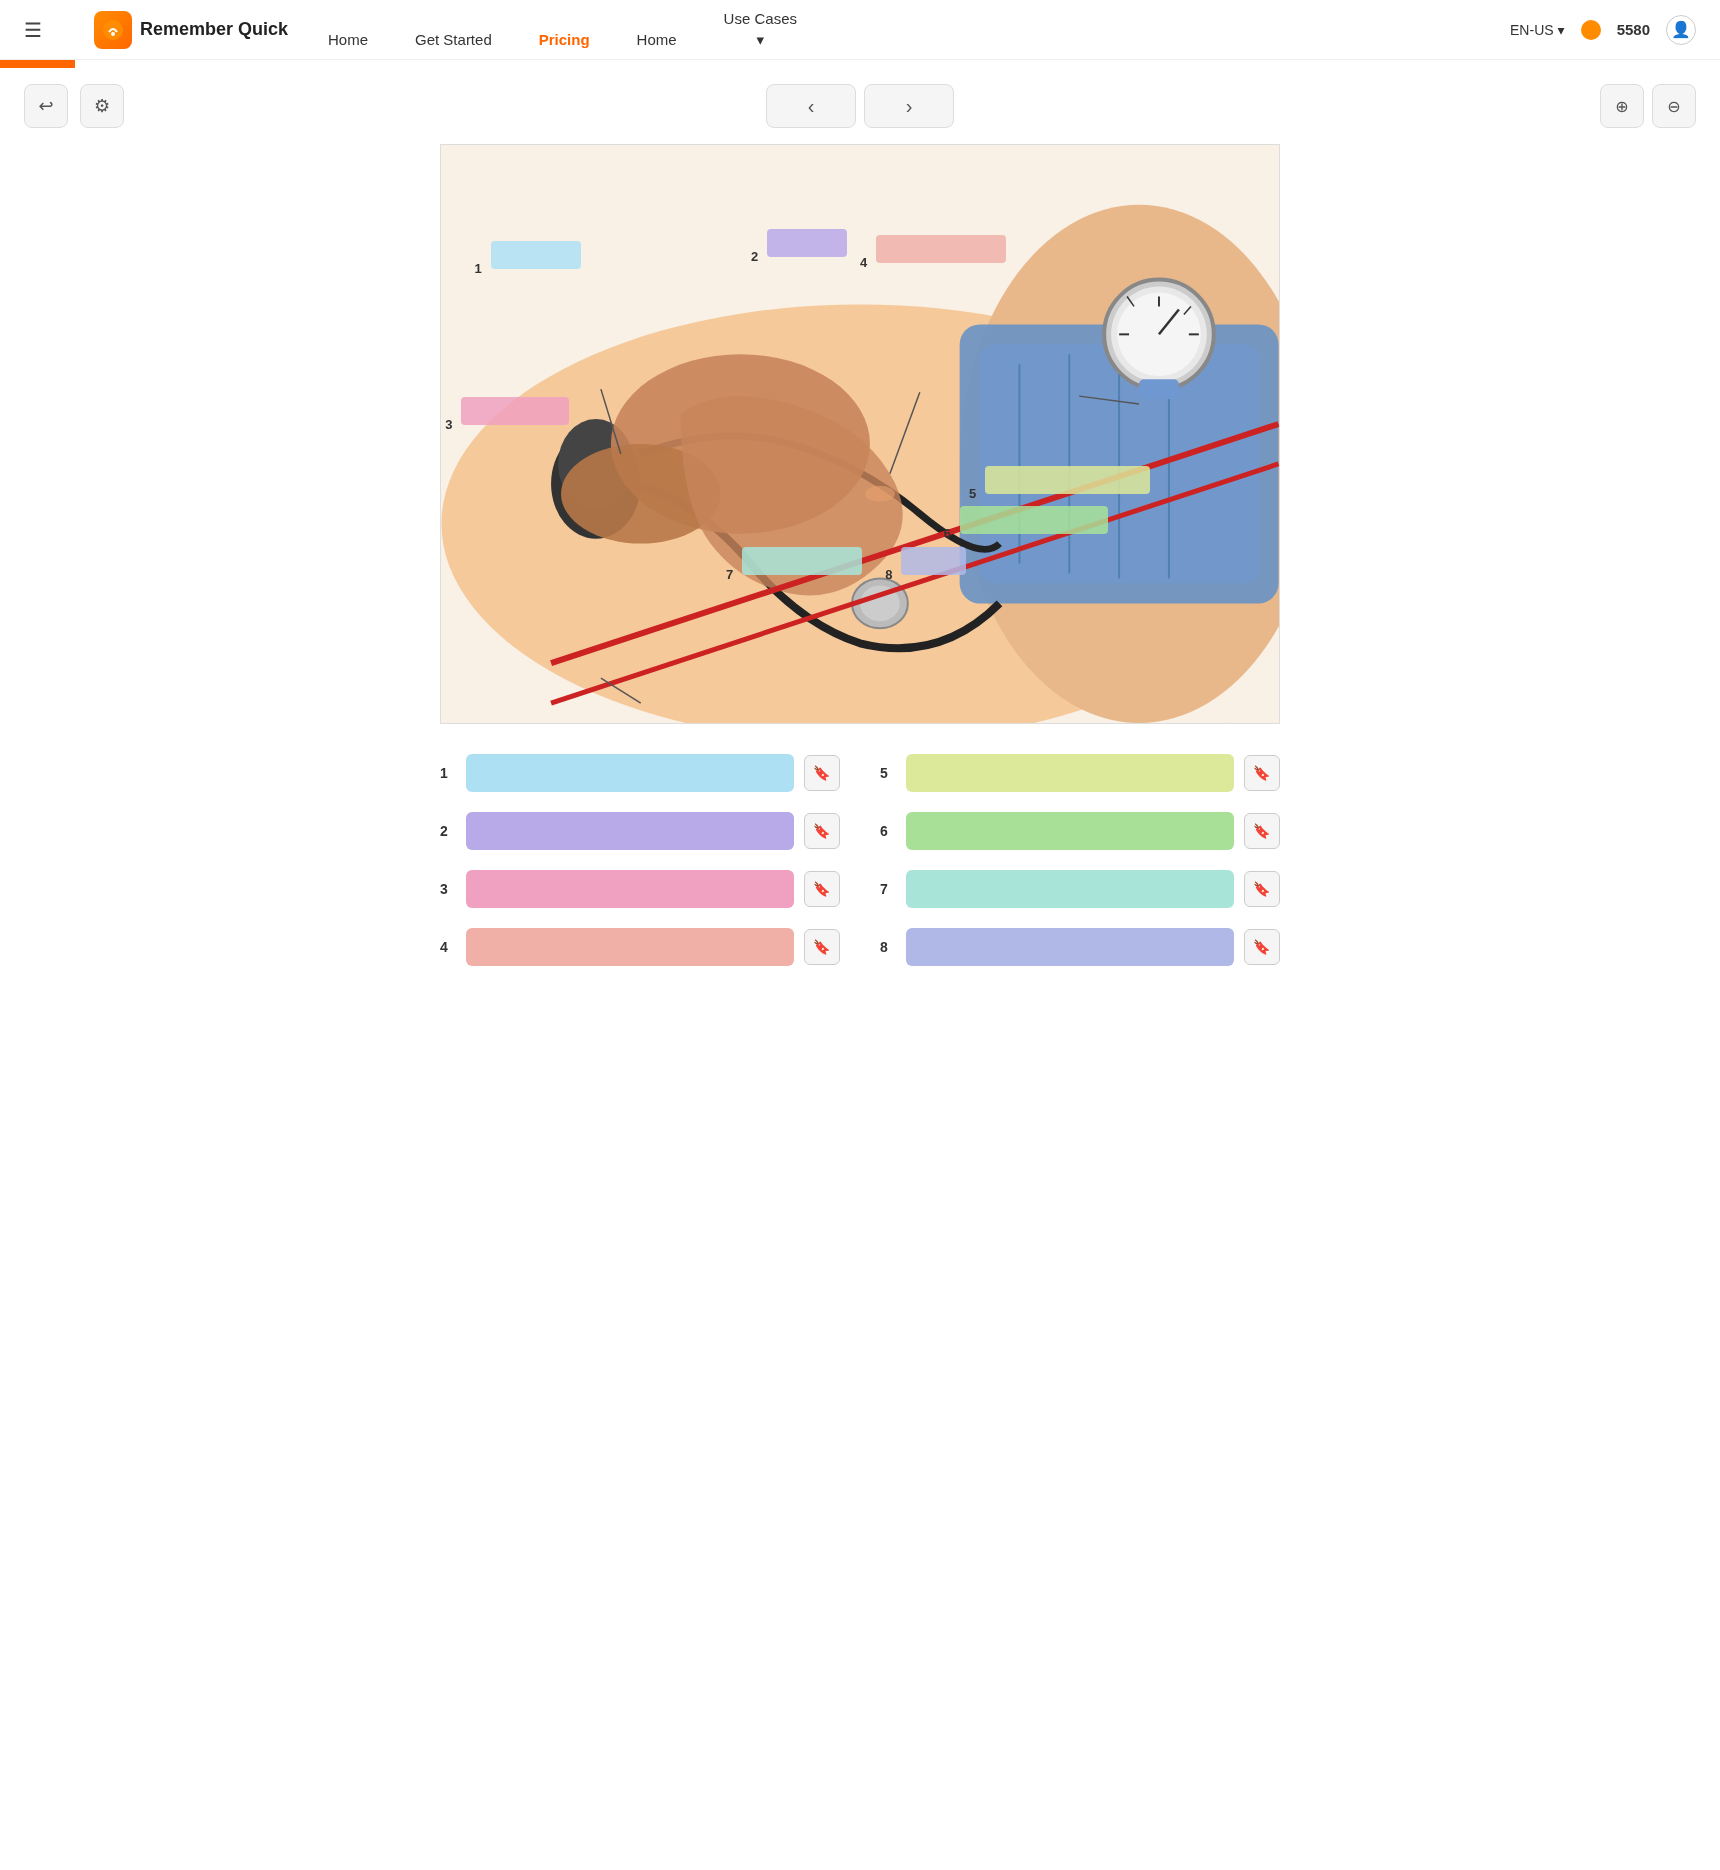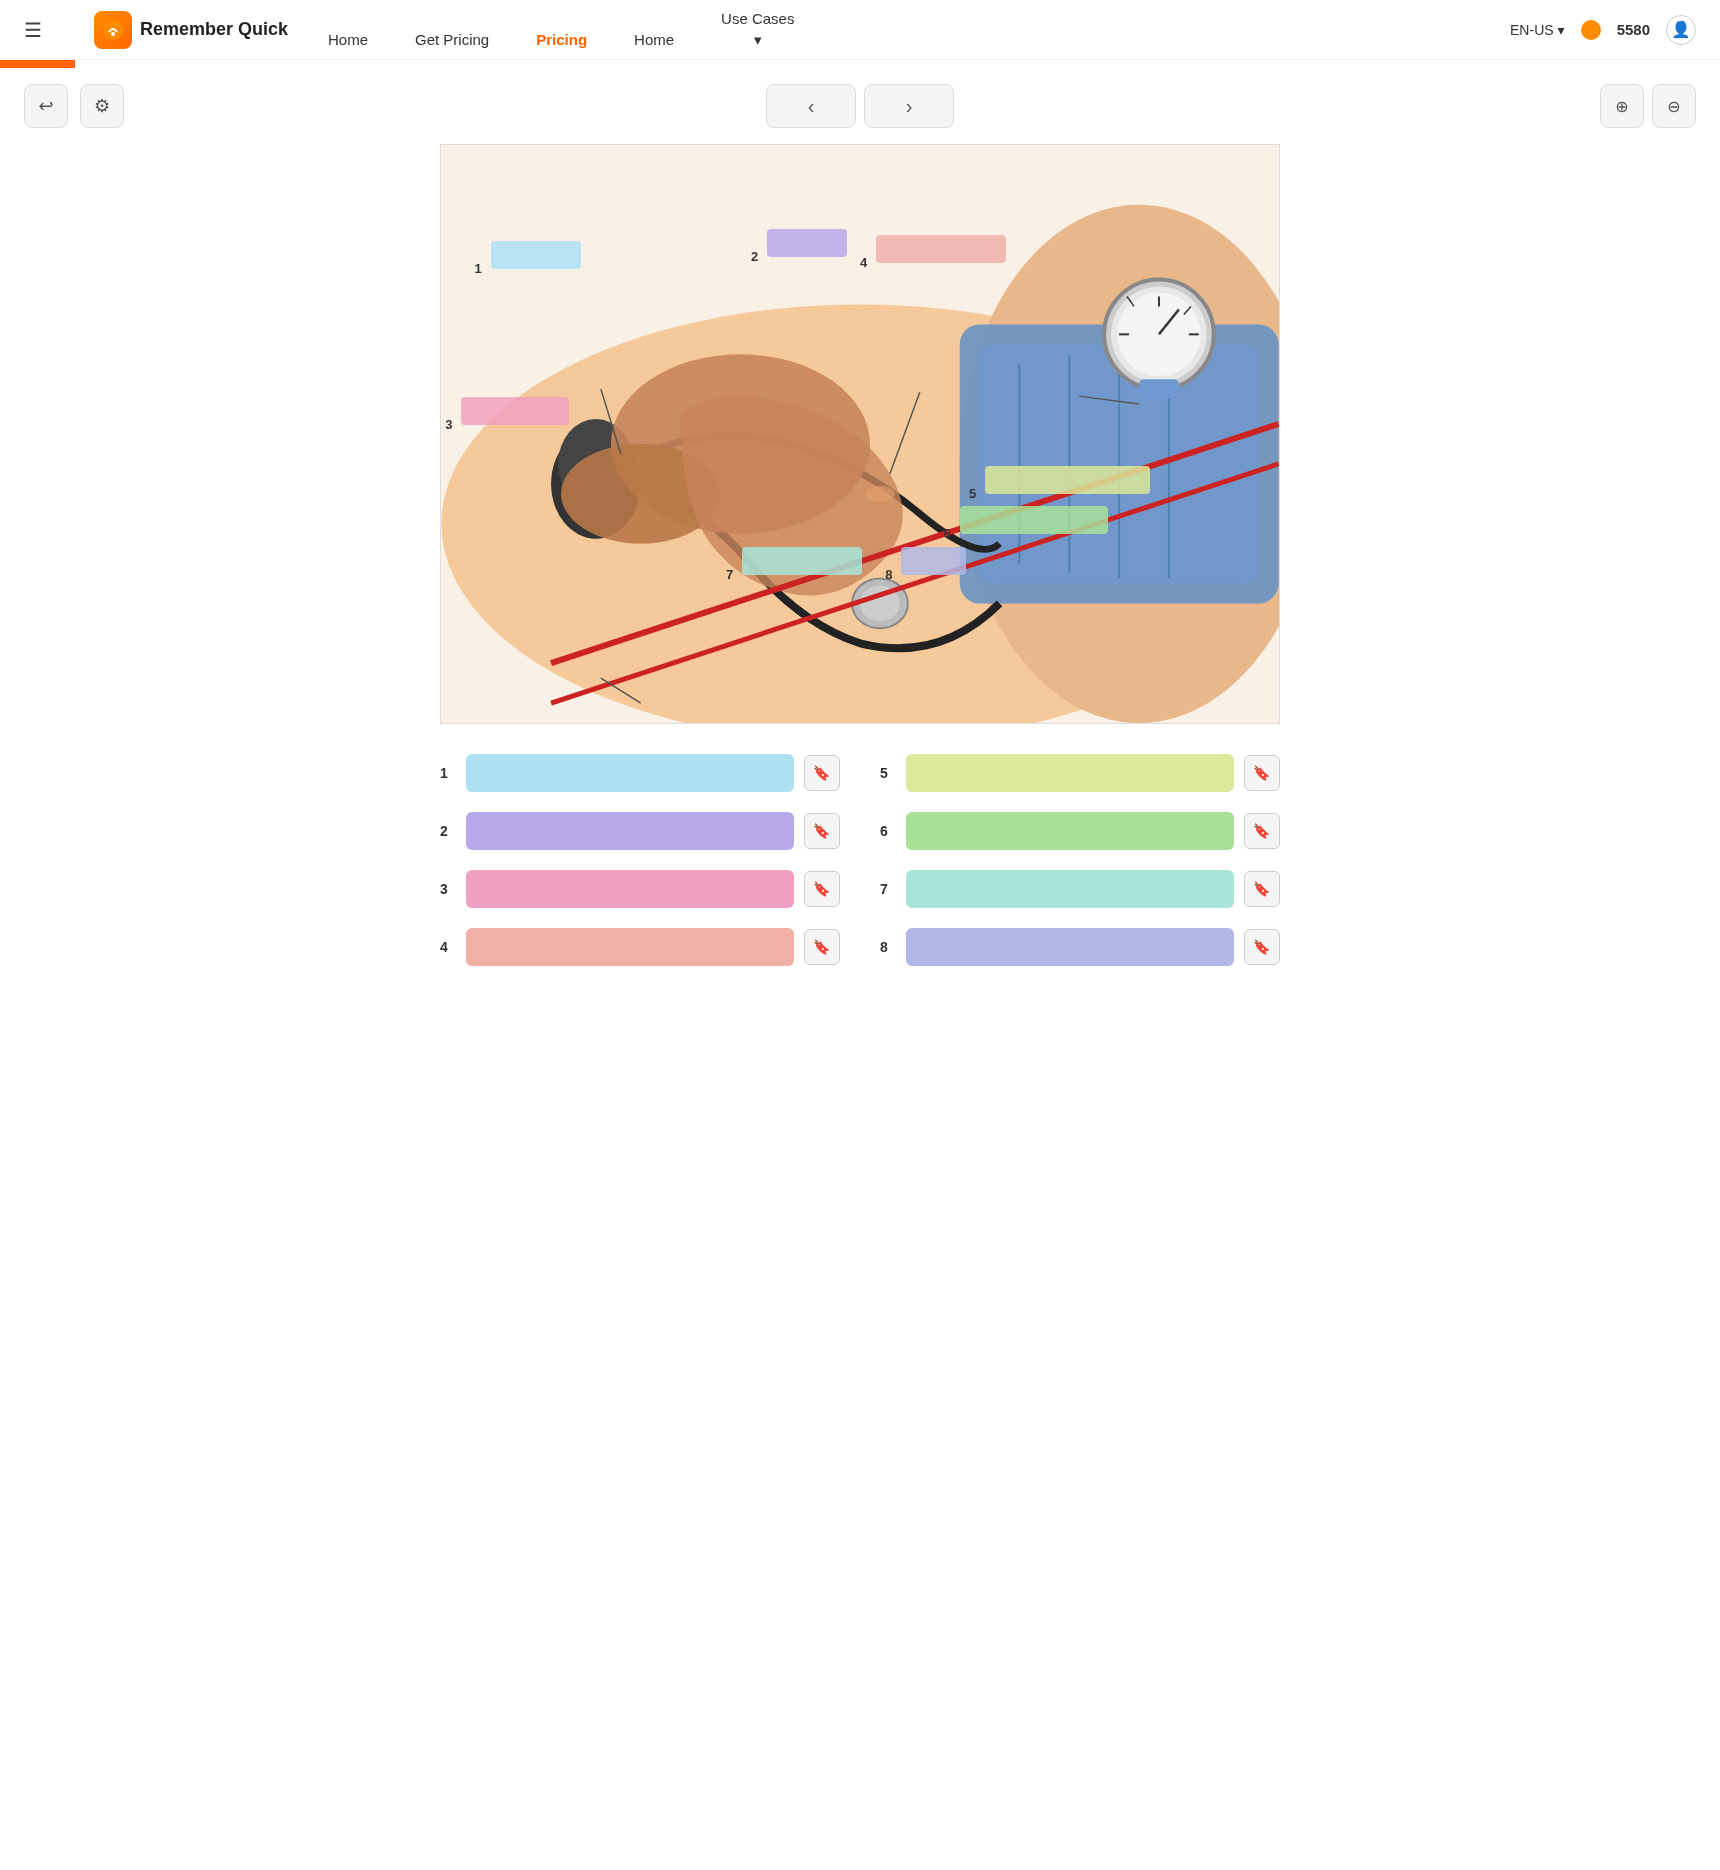--- a/index.html
+++ b/index.html
@@ -275,21 +275,21 @@
       <svg width="24" height="24" viewBox="0 0 24 24" fill="none">
         <circle cx="12" cy="12" r="10" fill="#ff8c00"></circle>
         <path d="M8 14 Q12 8 16 14" stroke="white" stroke-width="2" fill="none"></path>
         <circle cx="12" cy="16" r="2" fill="white"></circle>
       </svg>
     </div>
     <span class="nav-logo-text">Remember Quick</span>
   </div>
   <ul class="nav-links">
     <li><a href="#">Home</a></li>
-    <li><a href="#">Get Pricing</a></li>
+    <li><a href="#">Get Started</a></li>
     <li><a href="#" class="active-link">Pricing</a></li>
     <li><a href="#">Home</a></li>
     <li>
       <a href="#" class="use-cases">
         <span>Use Cases</span>
         <span>▾</span>
       </a>
     </li>
   </ul>
   <div class="nav-right">

